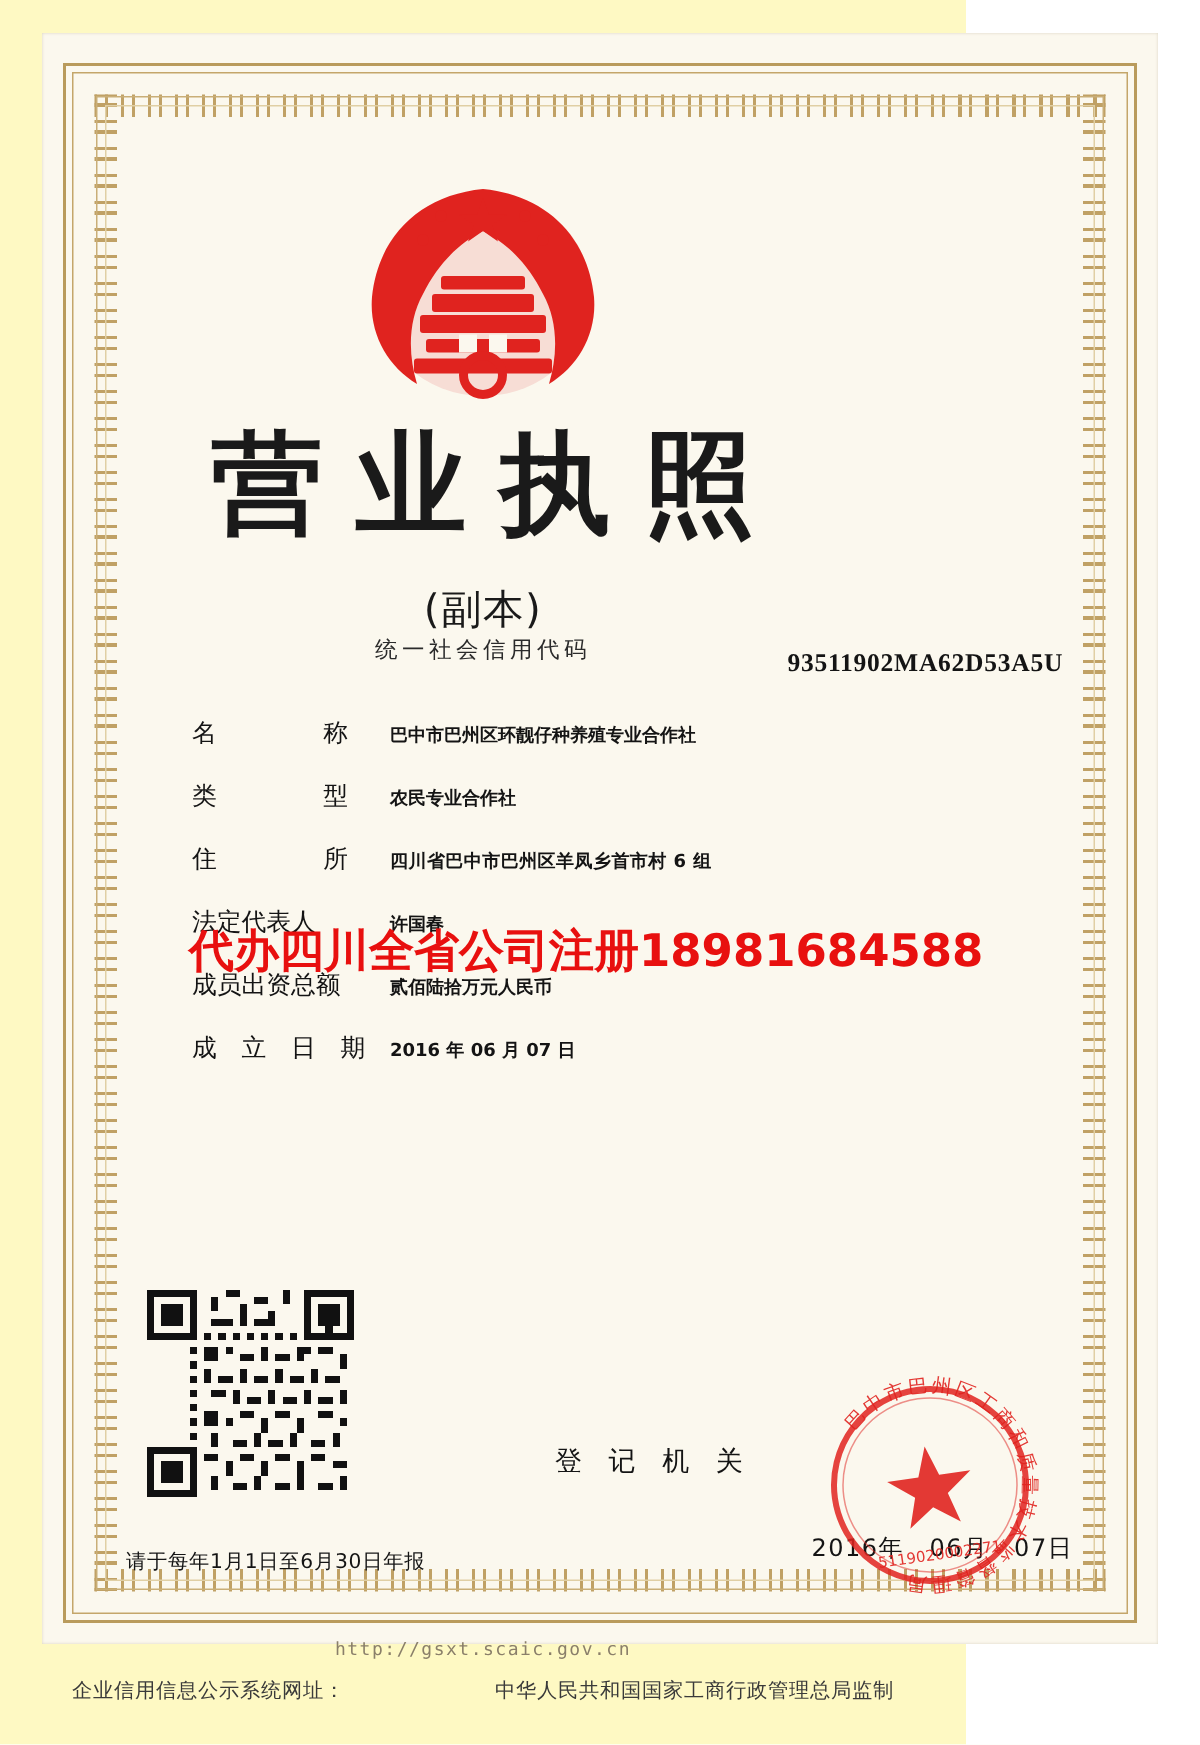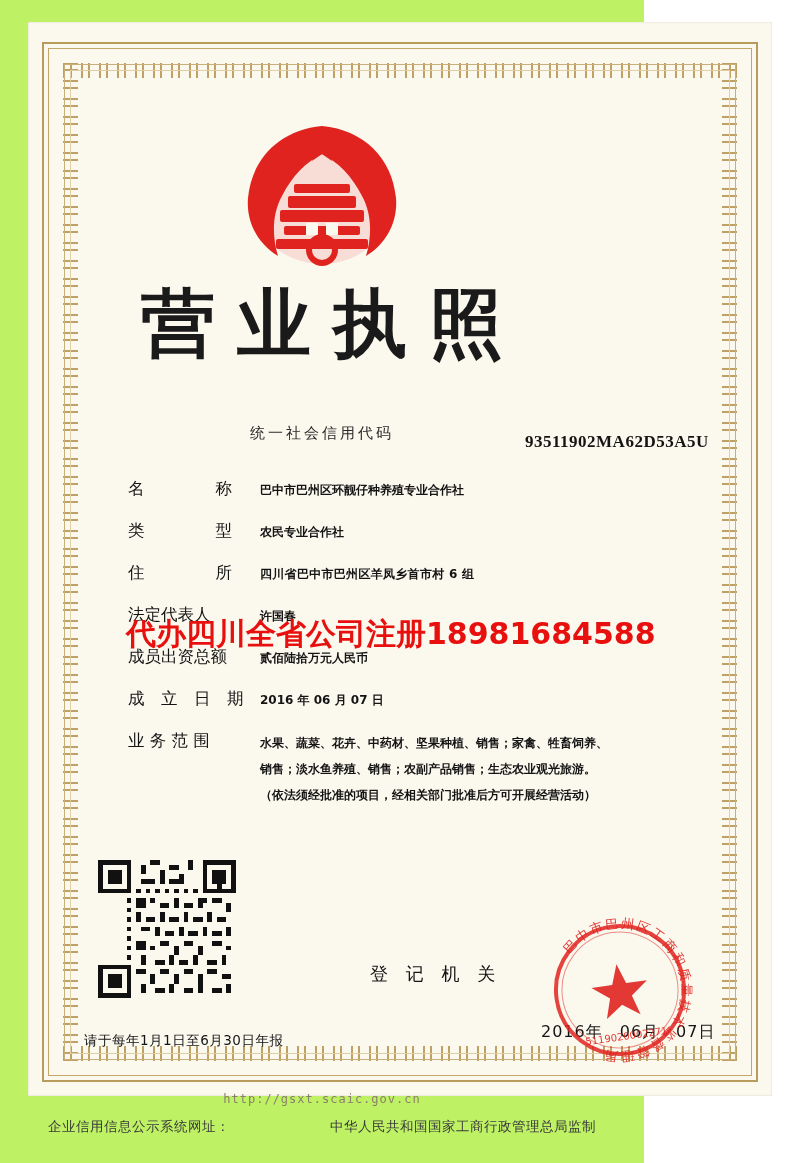--- a/index.html
+++ b/index.html
@@ -13,21 +13,21 @@
     position: relative;
     font-family: "Liberation Serif", serif;
     overflow: hidden;
   }
 
   
   .page {
     position: absolute;
     left: 0; top: 0;
     width: 644px; height: 1163px;
-    background: #bef264;
+    background: #fef9c3;
   }
 
   
   .paper {
     position: absolute;
     left: 28px;
     top: 22px;
     width: 744px;
     height: 1074px;
     background: #fbf8ee;
@@ -303,20 +303,21 @@
         <circle cx="118" cy="34" r="4"></circle>
         <circle cx="50" cy="50" r="4"></circle>
         <circle cx="130" cy="50" r="4"></circle>
 
         <circle cx="90" cy="140" r="13" fill="none" stroke="#e0231f" stroke-width="6"></circle>
       </g>
     </svg>
   </div>
 
   <div class="title">营业执照</div>
+  <div class="subtitle">(副本)</div>
   <div class="credit-code-label">统一社会信用代码</div>
   <div class="credit-code-value">93511902MA62D53A5U</div>
 
   <div class="fields">
     <div class="row">
       <div class="label">
         <span class="lbl-spaced">
             <span>名</span>
             <span>称</span>
           </span>
@@ -352,28 +353,20 @@
     <div class="row">
       <div class="label">成员出资总额</div>
       <div class="value">贰佰陆拾万元人民币</div>
     </div>
 
     <div class="row">
       <div class="label">成　立　日　期</div>
       <div class="value">2016 年 06 月 07 日</div>
     </div>
 
-    <div class="row biz">
-      <div class="label">业 务 范 围</div>
-      <div class="value">
-        <div>水果、蔬菜、花卉、中药材、坚果种植、销售；家禽、牲畜饲养、</div>
-        <div>销售；淡水鱼养殖、销售；农副产品销售；生态农业观光旅游。</div>
-        <div>（依法须经批准的项目，经相关部门批准后方可开展经营活动）</div>
-      </div>
-    </div>
   </div>
 
   <div class="ad-overlay">代办四川全省公司注册18981684588</div>
 
   <div class="qr">
     <svg viewBox="0 0 29 29" width="138" height="138" shape-rendering="crispEdges" xmlns="http://www.w3.org/2000/svg">
       <rect width="29" height="29" fill="#fbf8ee"></rect>
       <g fill="#111">
 
         <rect x="0" y="0" width="7" height="1"></rect>

